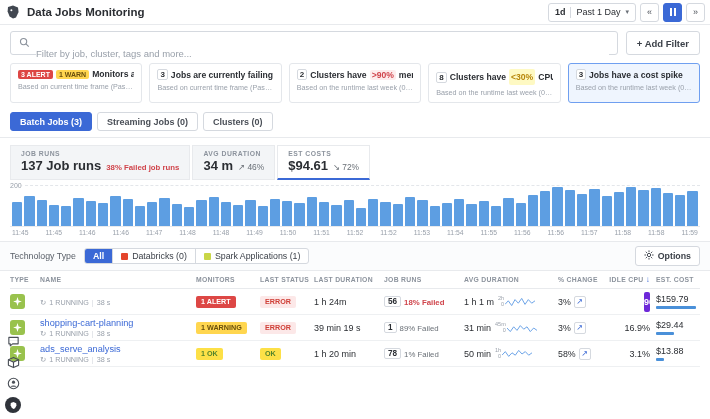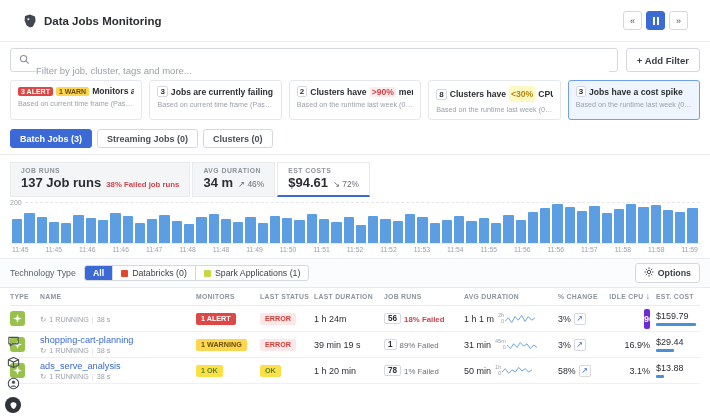--- a/index.html
+++ b/index.html
@@ -2,21 +2,21 @@
 <html><head>
 <meta charset="utf-8">
 <style>
   * { box-sizing: border-box; margin: 0; padding: 0; }
   html,body { width:710px; height:419px; }
   body {
     font-family: "Liberation Sans", sans-serif;
     background:#fff; color:#2b2e33; overflow:hidden; position:relative; font-size:10px;
   }
   
-  .header { height:42px; border-bottom:1px solid #e8eaed; display:flex; align-items:center; gap:6px; padding:0 22px; }
+  .header { height:25px; border-bottom:1px solid #e8eaed; display:flex; align-items:center; gap:6px; padding:0 5px; }
   .logo { width:16px; height:16px; display:flex; }
   .app-title { font-size:11.5px; font-weight:700; color:#2b2e33; }
   .hdr-right { margin-left:auto; display:flex; align-items:center; gap:4px; }
   .time-ctl { display:flex; align-items:center; border:1px solid #d5d9df; border-radius:3px; height:19px; padding:0 6px; gap:5px; font-size:9px; cursor:pointer; background:#fff; }
   .time-short { font-weight:700; }
   .time-div { width:1px; height:11px; background:#d5d9df; }
   .caret { font-size:7px; color:#6a7077; }
   .pb-btn { width:19px; height:19px; border:1px solid #d5d9df; border-radius:3px; display:flex; align-items:center; justify-content:center; background:#fff; font-size:9px; color:#4a4f57; cursor:pointer; }
   .pb-btn.play-active { background:#3b69d6; border-color:#3b69d6; }
   .pause-bars { display:flex; gap:2px; }
@@ -112,20 +112,26 @@
 
 <div class="header">
   <span class="logo">
     <svg viewBox="0 0 16 16" width="16" height="16">
       <path d="M3 3 L8 1.5 L13 3.5 L13.6 8 L11 13.5 L8 14.5 L4.6 12.5 L2.6 7.5 Z" fill="#414750"></path>
       <circle cx="6.4" cy="6.2" r="1" fill="#fff"></circle>
     </svg>
   </span>
   <span class="app-title">Data Jobs Monitoring</span>
   <div class="hdr-right">
+    <div class="time-ctl">
+      <span class="time-short">1d</span>
+      <span class="time-div"></span>
+      <span>Past 1 Day</span>
+      <span class="caret">▾</span>
+    </div>
     <div class="pb-btn">«</div>
     <div class="pb-btn play-active">
       <span class="pause-bars">
           <i></i>
           <i></i>
         </span>
     </div>
     <div class="pb-btn">»</div>
   </div>
 </div>

